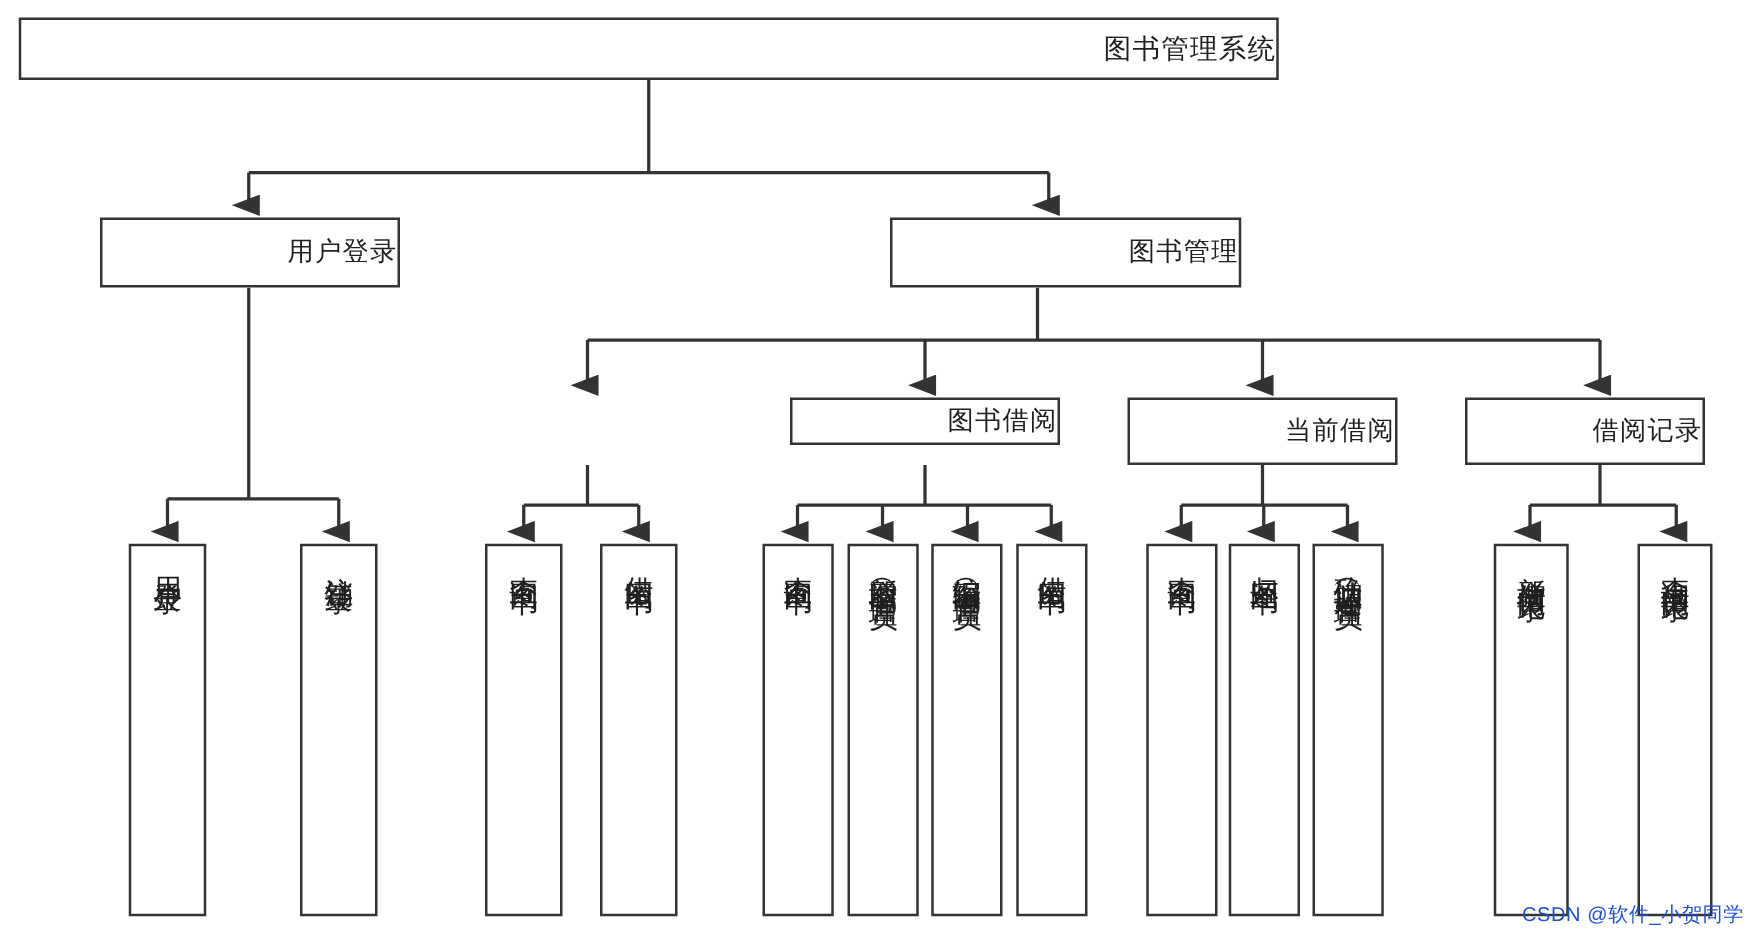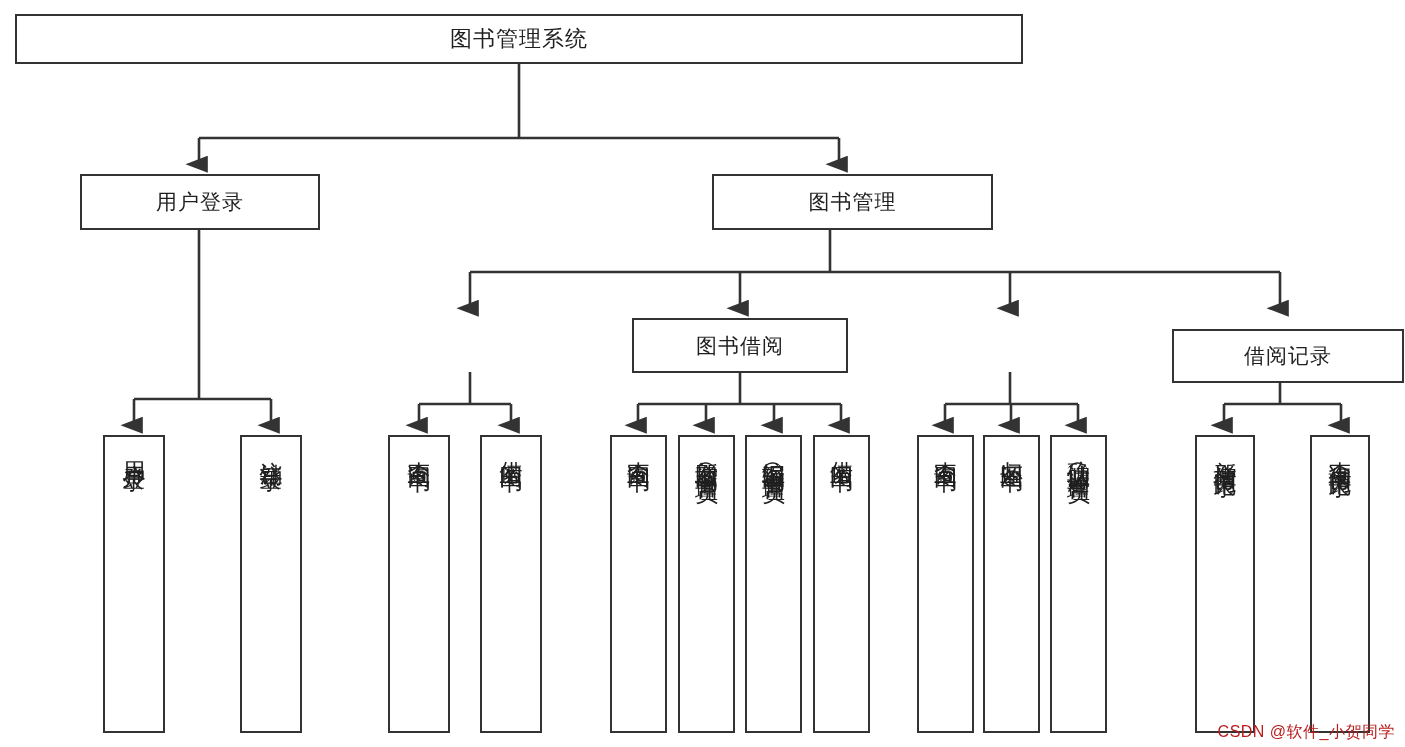--- a/index.html
+++ b/index.html
@@ -14,21 +14,21 @@
   #stage{position:absolute;left:0;top:0;width:1405px;height:747px;}
   svg#wires{position:absolute;left:0;top:0;width:1405px;height:747px;pointer-events:none;}
 
   .node{
     position:absolute;
     box-sizing:border-box;
     background:#ffffff;
     border:2px solid #333333;
     display:flex;
     align-items:center;
-    justify-content:center;
+    justify-content:flex-end;
     color:#1a1a1a;
     z-index:2;
   }
   .node .label{
     font-size:21px;
     line-height:1.1;
     letter-spacing:1px;
     white-space:nowrap;
     color:#1f1f1f;
   }
@@ -48,21 +48,21 @@
     line-height:1;
     white-space:nowrap;
     display:block;
   }
 
   .watermark{
     position:absolute;
     right:10px;
     bottom:4px;
     font-size:16px;
-    color:#b91c1c;
+    color:#1d4ed8;
     letter-spacing:0.5px;
     z-index:5;
     white-space:nowrap;
     font-family:"Liberation Sans","DejaVu Sans",sans-serif;
   }
 </style>
 </head>
 <body>
 
 <div id="stage">
@@ -122,24 +122,27 @@
     <span class="label">图书管理系统</span>
   </div>
 
   <div class="node" style="left:80px;top:174px;width:240px;height:56px;">
     <span class="label">用户登录</span>
   </div>
   <div class="node" style="left:712px;top:174px;width:281px;height:56px;">
     <span class="label">图书管理</span>
   </div>
 
-  <div class="node" style="left:632px;top:318px;width:216px;height:55px;">
+  <div class="node" style="left:632px;top:318px;width:216px;height:38px;">
     <span class="label">图书借阅</span>
   </div>
-  <div class="node" style="left:1172px;top:318px;width:232px;height:54px;margin-top:11px;">
+  <div class="node" style="left:902px;top:318px;width:216px;height:54px;">
+    <span class="label">当前借阅</span>
+  </div>
+  <div class="node" style="left:1172px;top:318px;width:192px;height:54px;">
     <span class="label">借阅记录</span>
   </div>
 
   <div class="node vert" style="left:103px;top:435px;width:62px;height:298px;">
     <span class="label">用户登录</span>
   </div>
   <div class="node vert" style="left:240px;top:435px;width:62px;height:298px;">
     <span class="label">注销登录</span>
   </div>
 

